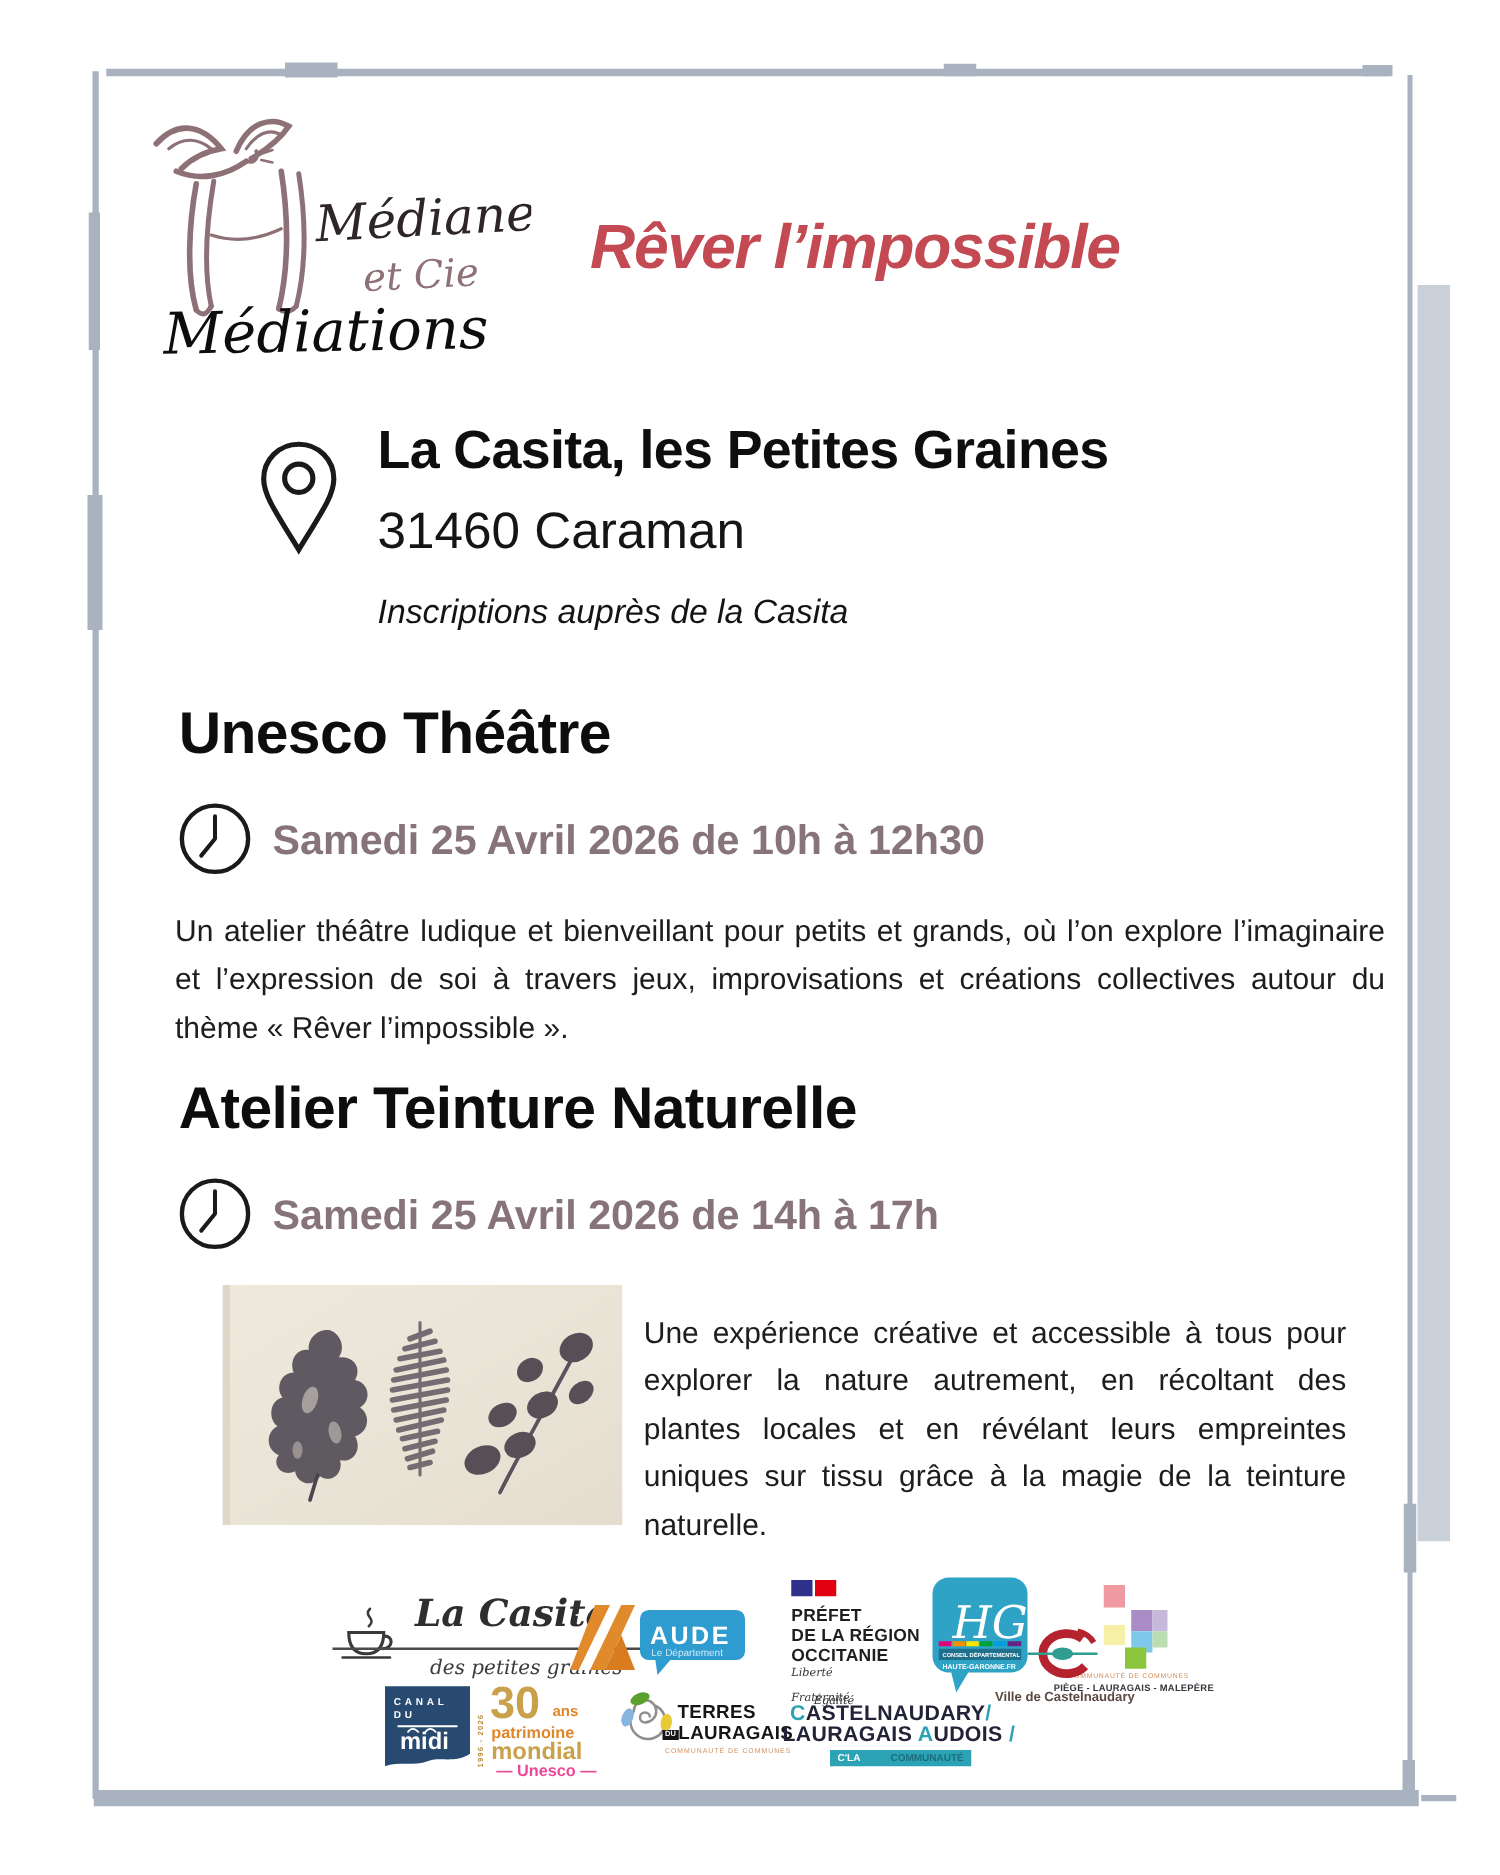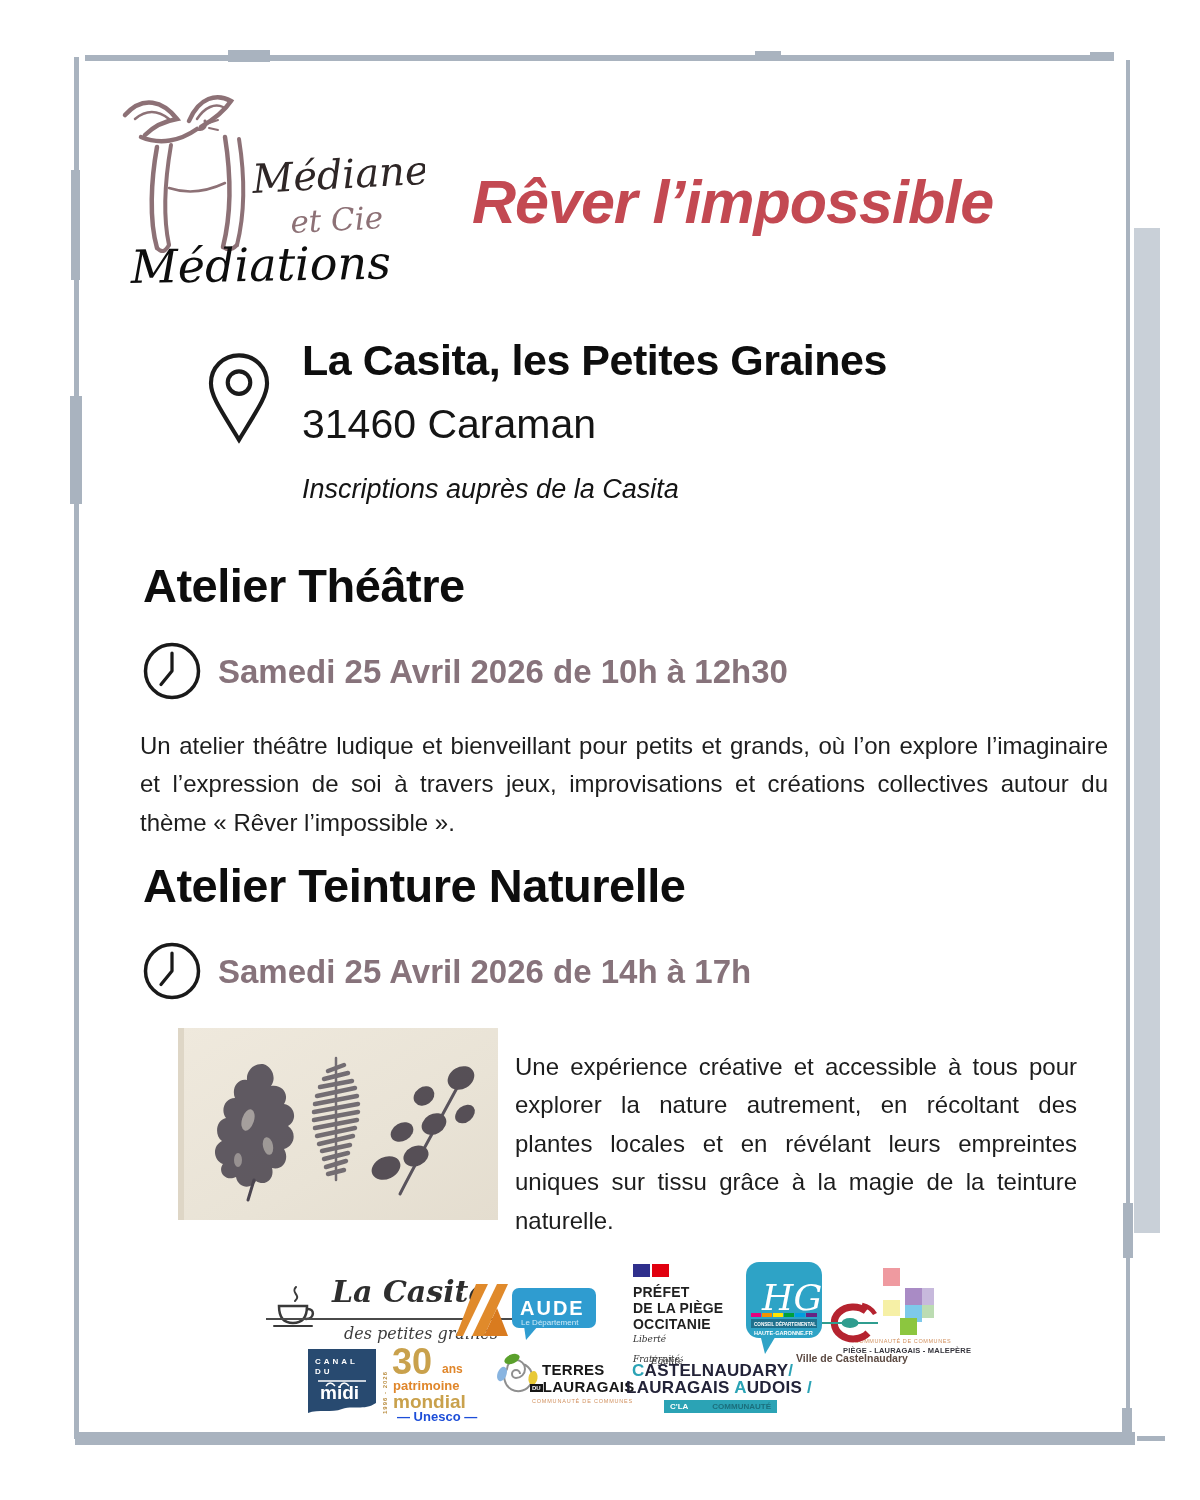--- a/index.html
+++ b/index.html
@@ -7,21 +7,21 @@
     width:1200px;height:1500px;position:relative;overflow:hidden;
     background:#ffffff;font-family:"Liberation Sans",sans-serif;color:#1a1a1a;
   }
   .abs{position:absolute;}
   
   .frame{background:#a9b3bf;}
   .frame-light{background:#c9d0d8;}
   
   .title{
     font-family:"Liberation Sans",sans-serif;font-style:italic;font-weight:700;
-    font-size:61px;letter-spacing:-1px;color:#c34952;white-space:nowrap;line-height:1;
+    font-size:50px;letter-spacing:-1px;color:#c34952;white-space:nowrap;line-height:1;
   }
   .brand-script{font-family:"DejaVu Serif",serif;font-style:italic;}
   
   .loc-name{font-size:43px;font-weight:700;letter-spacing:-0.5px;color:#0e0e0e;white-space:nowrap;line-height:1.1;}
   .loc-city{font-size:41px;font-weight:400;color:#151515;white-space:nowrap;line-height:1.1;}
   .loc-note{font-size:27px;font-style:italic;color:#141414;white-space:nowrap;}
   
   .h2{font-size:47px;font-weight:700;letter-spacing:-0.5px;color:#0d0d0d;white-space:nowrap;line-height:1;}
   .date{font-size:33px;font-weight:700;color:#87737b;white-space:nowrap;line-height:1;}
   .para{font-size:24px;line-height:1.6;color:#1d1d1d;text-align:justify;}
@@ -29,21 +29,21 @@
   .casita-name{font-family:"DejaVu Serif",serif;font-style:italic;font-weight:700;font-size:30px;color:#2e2e2e;white-space:nowrap;}
   .casita-sub{font-family:"DejaVu Serif",serif;font-style:italic;font-size:16px;color:#3c3c3c;white-space:nowrap;}
   .prefet-line{font-size:14px;font-weight:700;color:#1f1f1f;line-height:1.15;letter-spacing:0.2px;white-space:nowrap;}
   .prefet-motto{font-family:"DejaVu Serif",serif;font-style:italic;font-size:9px;color:#333;line-height:1.25;}
   .ccplm-l1{font-size:5.5px;color:#d1905e;letter-spacing:0.6px;white-space:nowrap;text-align:center;}
   .ccplm-l2{font-size:7.5px;font-weight:700;color:#35353d;letter-spacing:0.2px;white-space:nowrap;text-align:center;}
   .unesco-big{font-size:36px;font-weight:700;color:#c9a14c;line-height:0.9;}
   .unesco-ans{font-size:12px;font-weight:700;color:#e0862a;}
   .unesco-l1{font-size:13px;font-weight:700;color:#e0862a;line-height:1.1;white-space:nowrap;}
   .unesco-l2{font-size:19px;font-weight:700;color:#c9a14c;line-height:1.05;white-space:nowrap;}
-  .unesco-l3{font-size:13px;font-weight:700;color:#1d4ed8;line-height:1.1;white-space:nowrap;}
+  .unesco-l3{font-size:13px;font-weight:700;color:#ec4899;line-height:1.1;white-space:nowrap;}
   .unesco-years{font-size:6px;font-weight:700;color:#b98c3e;letter-spacing:1px;transform:rotate(-90deg);transform-origin:left top;white-space:nowrap;}
   .terres-l{font-size:15px;font-weight:700;color:#161616;letter-spacing:0.3px;line-height:1.05;white-space:nowrap;}
   .terres-du{display:inline-block;background:#161616;color:#fff;font-size:6px;font-weight:700;padding:1px 2px;vertical-align:2px;}
   .terres-sub{font-size:5.5px;color:#d1905e;letter-spacing:0.8px;white-space:nowrap;}
   .castel-line{font-size:17px;font-weight:700;color:#232338;letter-spacing:0.3px;line-height:1.05;white-space:nowrap;}
   .castel-teal{color:#2ba3b5;}
   .castel-badge{display:inline-block;background:#2ba3b5;font-size:8px;font-weight:700;padding:2px 6px;white-space:nowrap;}
   .castel-badge .b1{color:#ffffff;}
   .castel-badge .b2{color:#1b6e7c;margin-left:24px;}
   .ville-label{font-size:10.5px;font-weight:700;color:#5c4a42;white-space:nowrap;text-align:center;}
@@ -92,21 +92,21 @@
 <div class="abs title" style="left:472px;top:172px;">Rêver l’impossible</div>
 
 <svg class="abs" style="left:206px;top:350px;" width="66" height="96" viewBox="0 0 24 34">
   <path d="M12,1.5 C6.2,1.5 1.8,6 1.8,11.6 C1.8,16.2 5,20.8 12,32.2 C19,20.8 22.2,16.2 22.2,11.6 C22.2,6 17.8,1.5 12,1.5 Z" fill="none" stroke="#1a1a1a" stroke-width="1.5"></path>
   <circle cx="12" cy="11.4" r="4.1" fill="none" stroke="#1a1a1a" stroke-width="1.5"></circle>
 </svg>
 <div class="abs loc-name" style="left:302px;top:337px;">La Casita, les Petites Graines</div>
 <div class="abs loc-city" style="left:302px;top:402px;">31460 Caraman</div>
 <div class="abs loc-note" style="left:302px;top:474px;">Inscriptions auprès de la Casita</div>
 
-<div class="abs h2" style="left:143px;top:562px;">Atelier Théâtre</div>
+<div class="abs h2" style="left:143px;top:562px;">Unesco Théâtre</div>
 <svg class="abs" style="left:142px;top:641px;" width="60" height="60" viewBox="0 0 24 24">
   <circle cx="12" cy="12" r="10.6" fill="none" stroke="#1a1a1a" stroke-width="1.4"></circle>
   <path d="M12,12 L12,4.8 M12,12 L7.6,17.4" fill="none" stroke="#1a1a1a" stroke-width="1.3" stroke-linecap="round"></path>
 </svg>
 <div class="abs date" style="left:218px;top:655px;">Samedi 25 Avril 2026 de 10h à 12h30</div>
 <div class="abs para" style="left:140px;top:727px;width:968px;">Un atelier théâtre ludique et bienveillant pour petits et grands, où l’on explore l’imaginaire et l’expression de soi à travers jeux, improvisations et créations collectives autour du thème « Rêver l’impossible ».</div>
 
 <div class="abs h2" style="left:143px;top:862px;">Atelier Teinture Naturelle</div>
 <svg class="abs" style="left:142px;top:941px;" width="60" height="60" viewBox="0 0 24 24">
   <circle cx="12" cy="12" r="10.6" fill="none" stroke="#1a1a1a" stroke-width="1.4"></circle>
@@ -182,21 +182,21 @@
     <text x="69" y="45" font-size="8" fill="#cfeaf8">Le Département</text>
   </svg>
 </div>
 
 <div class="abs" style="left:631px;top:1262px;width:105px;height:96px;">
   <div style="position:absolute;left:2px;top:2px;width:38px;height:13px;">
     <div style="position:absolute;left:0;top:0;width:17px;height:13px;background:#2f2f8c;"></div>
     <div style="position:absolute;left:19px;top:0;width:17px;height:13px;background:#e1000f;"></div>
   </div>
   <div class="prefet-line" style="position:absolute;left:2px;top:22px;">PRÉFET</div>
-  <div class="prefet-line" style="position:absolute;left:2px;top:38px;">DE LA PIÈGE</div>
+  <div class="prefet-line" style="position:absolute;left:2px;top:38px;">DE LA RÉGION</div>
   <div class="prefet-line" style="position:absolute;left:2px;top:54px;">OCCITANIE</div>
   <div class="prefet-motto" style="position:absolute;left:2px;top:72px;">Liberté</div>
   <div class="prefet-motto" style="position:absolute;left:20px;top:82px;margin-top:12px;">Égalité</div>
   <div class="prefet-motto" style="position:absolute;left:2px;top:92px;">Fraternité</div>
 </div>
 
 <div class="abs" style="left:742px;top:1258px;width:86px;height:100px;">
   <svg width="86" height="100" viewBox="0 0 86 100">
     <g>
       <rect x="4" y="4" width="76" height="76" rx="13" fill="#2ea3c6"></rect>

